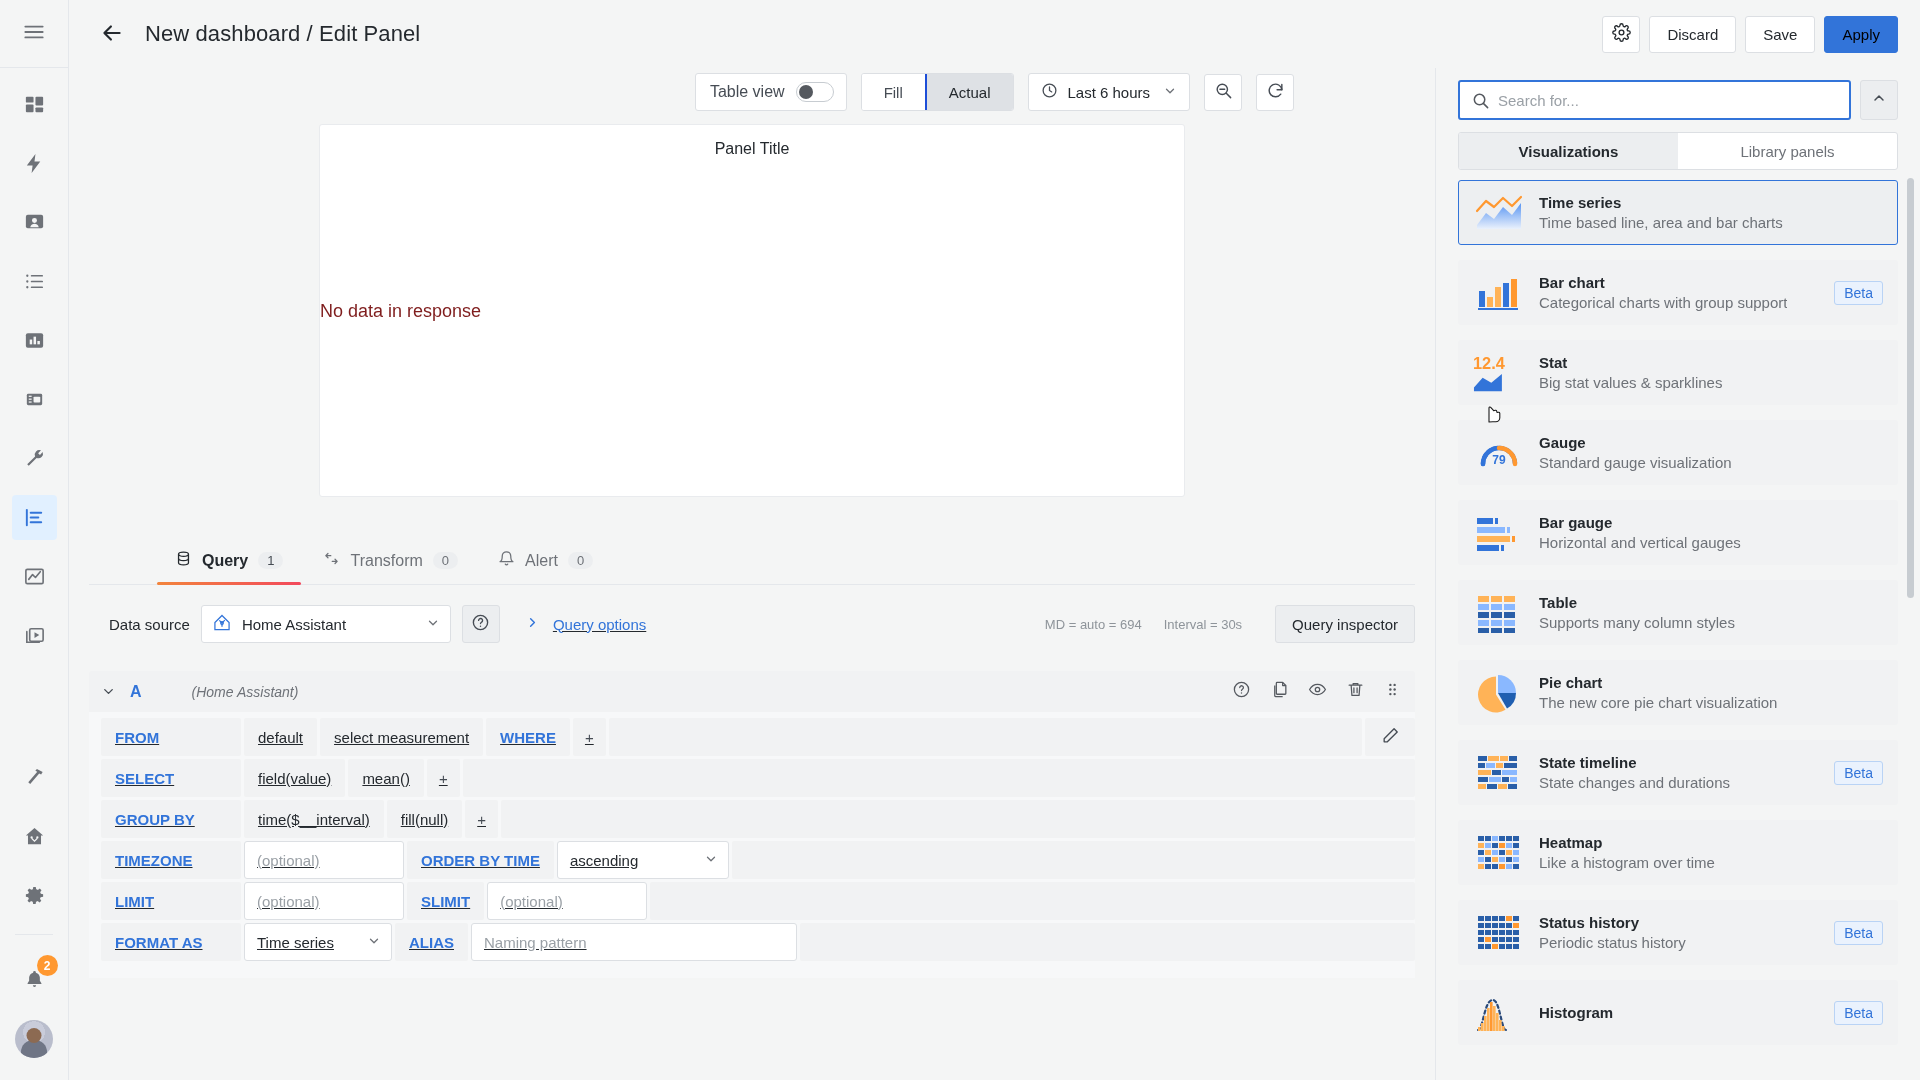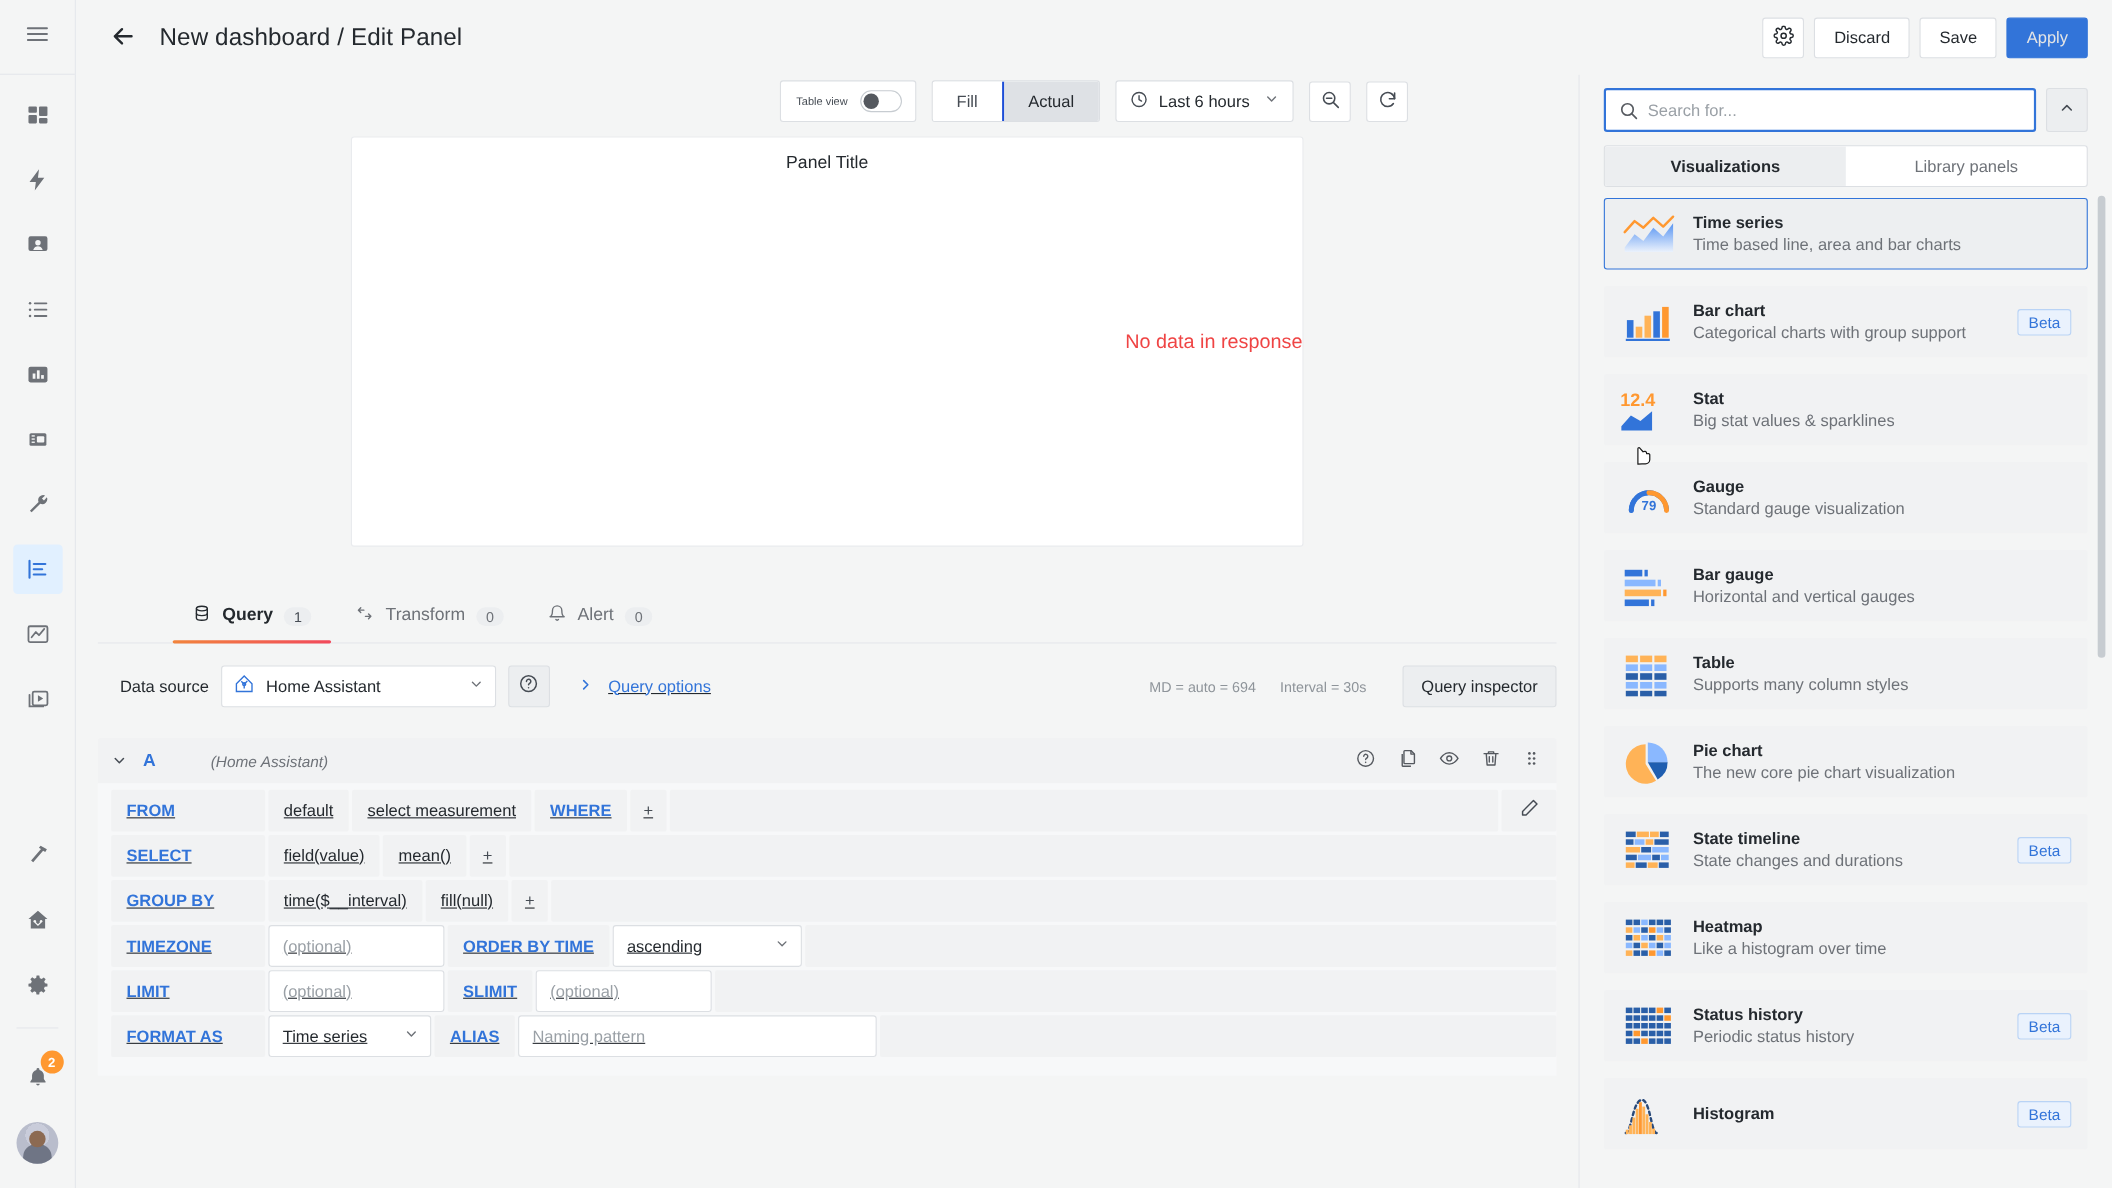--- a/index.html
+++ b/index.html
@@ -72,35 +72,35 @@
   }
   .page-title { font-size: 22px; font-weight: 500; margin-left: 16px; color: #24292e; letter-spacing: .1px; }
   .topbar-right { margin-left: auto; display: flex; align-items: center; gap: 9px; }
   .btn {
     height: 37px; border-radius: 3px; border: 1px solid #DCDFE3;
     background: #FFFFFF; color: #24292e;
     font-size: 15px; font-family: "Liberation Sans", sans-serif;
     padding: 0 17px; cursor: pointer; display: flex; align-items: center; justify-content: center;
   }
   .btn.icon-only { width: 38px; padding: 0; }
-  .btn.primary { background: #3274D9; border-color: #3274D9; color: #e5e5e5; font-weight: 500; }
+  .btn.primary { background: #3274D9; border-color: #3274D9; color: #000000; font-weight: 500; }
 
   
   .panel-toolbar {
     height: 48px; flex: 0 0 48px;
     display: flex; align-items: center; justify-content: center; gap: 14px;
     padding: 0 20px;
     position: relative;
   }
   .tableview-box {
     display: flex; align-items: center; gap: 11px;
     background: #fff; border: 1px solid #DCDFE3; border-radius: 3px;
     height: 38px; padding: 0 12px 0 14px;
   }
-  .tableview-label { font-size: 10px; color: #464C54; }
+  .tableview-label { font-size: 16px; color: #464C54; }
   .toggle {
     width: 38px; height: 20px; border-radius: 10px;
     background: #fff; border: 1px solid #C7CCD1; position: relative;
   }
   .toggle .knob {
     position: absolute; left: 2px; top: 2px;
     width: 14px; height: 14px; border-radius: 50%; background: #55595F;
   }
   .segmented { display: flex; background: #fff; border: 1px solid #DCDFE3; border-radius: 3px; height: 38px; overflow: hidden; }
   .seg {
@@ -123,21 +123,21 @@
 
   
   .viz-preview {
     margin: 8px auto 0 auto;
     width: 866px; height: 373px;
     background: #fff; border: 1px solid #E9EBEE; border-radius: 3px;
     display: flex; flex-direction: column; position: relative;
   }
   .viz-title { text-align: center; font-size: 16px; font-weight: 500; padding-top: 15px; color: #24292e; }
   .viz-nodata { position: absolute; left: 0; right: 0; top: 50%; transform: translateY(-50%);
-    text-align: right; font-size: 18px; color: #ef4444; }
+    text-align: left; font-size: 18px; color: #7f1d1d; }
 
   
   .qtabs {
     display: flex; align-items: flex-end; gap: 4px;
     border-bottom: 1px solid #E4E7EB;
     margin-top: 38px; padding-left: 68px; height: 50px;
   }
   .qtab {
     display: flex; align-items: center; gap: 10px;
     padding: 0 18px 13px 18px; cursor: pointer;

